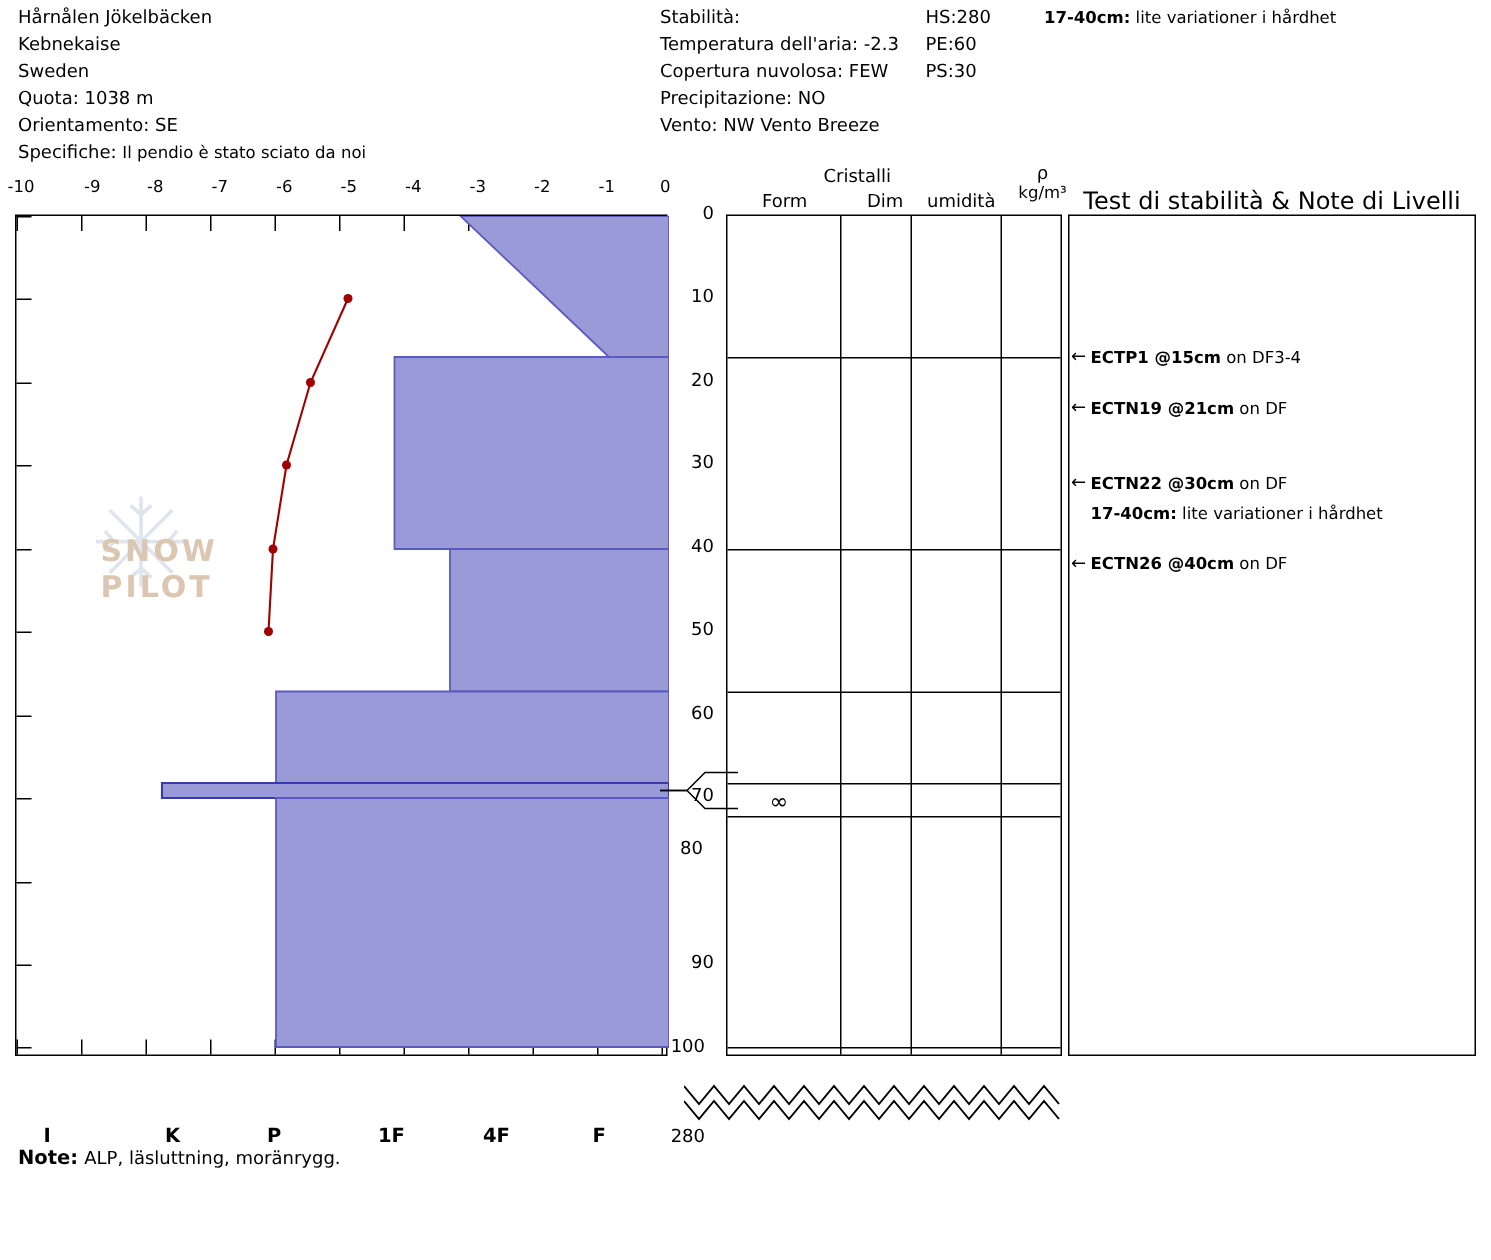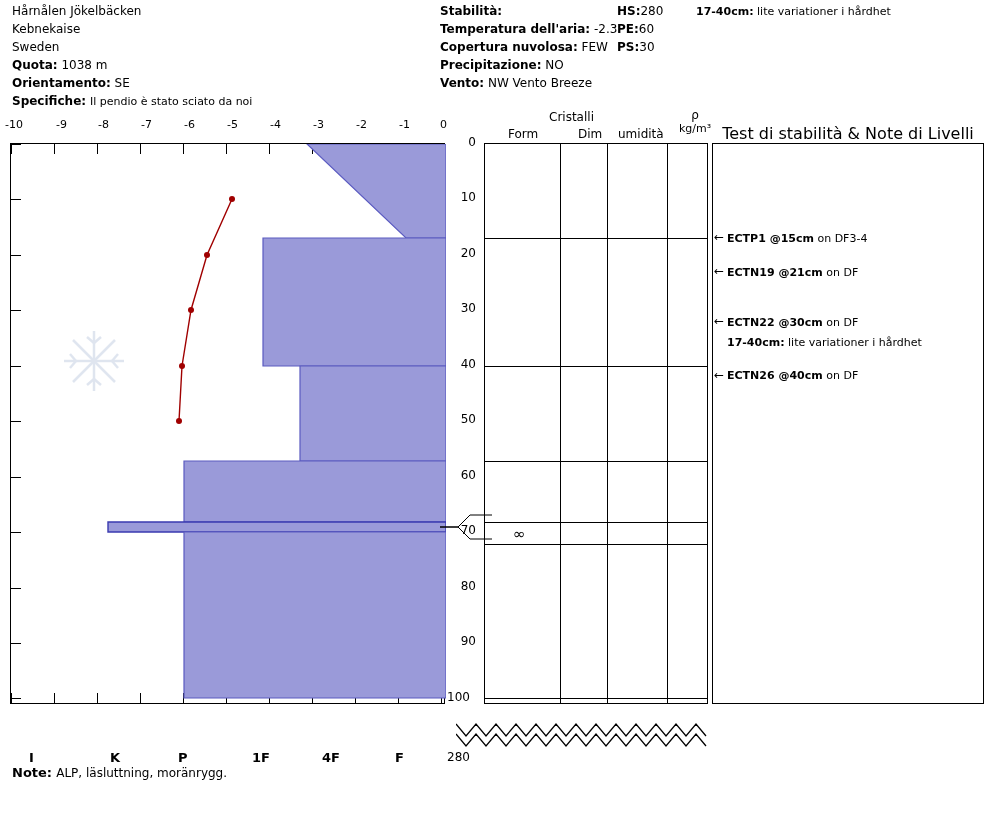--- a/index.html
+++ b/index.html
@@ -10,21 +10,21 @@
     font-size:12px;
     color:#000;
     position:relative;
     overflow:hidden;
   }
   .abs{position:absolute;}
   .b{font-weight:bold;}
   #header{position:absolute;left:0;top:0;width:994px;height:112px;}
   .hcol{position:absolute;top:0;}
   .hrow{margin-bottom:3px;white-space:nowrap;line-height:15px;}
-  .lbl{font-weight:bold;}
+  .lbl{font-weight:normal;}
   .val{font-weight:normal;}
 
   
   #plotFrame{
     position:absolute;left:10px;top:143px;width:435px;height:561px;
     border:1px solid #000;box-sizing:border-box;background:#fff;
   }
   #plotGrid{position:absolute;left:0;top:0;width:100%;height:100%;}
   .vtick{position:absolute;top:0;width:1px;height:10px;background:#000;}
   .vtickb{position:absolute;bottom:0;width:1px;height:10px;background:#000;}
@@ -200,33 +200,34 @@
         <line x1="-18" y1="0" x2="-24" y2="-7"></line>
           <line x1="-18" y1="0" x2="-24" y2="7"></line>
         <line x1="18" y1="0" x2="24" y2="-7"></line>
           <line x1="18" y1="0" x2="24" y2="7"></line>
         <line x1="0" y1="-18" x2="-7" y2="-24"></line>
           <line x1="0" y1="-18" x2="7" y2="-24"></line>
         <line x1="0" y1="18" x2="-7" y2="24"></line>
           <line x1="0" y1="18" x2="7" y2="24"></line>
       </g>
     </svg>
+    <div class="txt">SNOW PILOT</div>
   </div>
 </div>
 
 <div id="depthAxis">
   <span style="left:0px;top:-8px;">0</span>
   <span style="left:0px;top:47px;">10</span>
   <span style="left:0px;top:103px;">20</span>
   <span style="left:0px;top:158px;">30</span>
   <span style="left:0px;top:214px;">40</span>
   <span style="left:0px;top:269px;">50</span>
   <span style="left:0px;top:325px;">60</span>
   <span style="left:0px;top:380px;">70</span>
-  <span style="left:0px;top:436px;">80</span>
+  <span style="left:0px;top:415px;text-align:center;">80</span>
   <span style="left:0px;top:491px;">90</span>
   <span style="left:-6px;top:547px;">100</span>
   <span style="left:-6px;top:607px;">280</span>
 </div>
 
 <div id="crystHead">
   <span style="left:65px;top:0px;">Cristalli</span>
   <span style="left:24px;top:17px;">Form</span>
   <span style="left:94px;top:17px;">Dim</span>
   <span style="left:134px;top:17px;">umidità</span>

